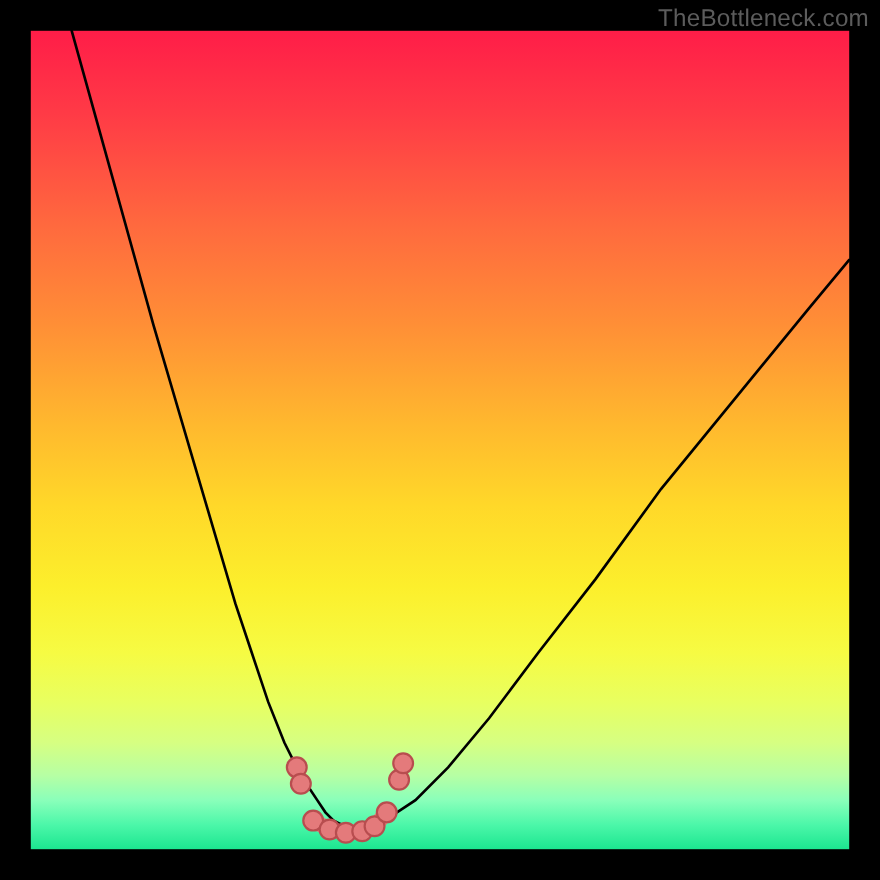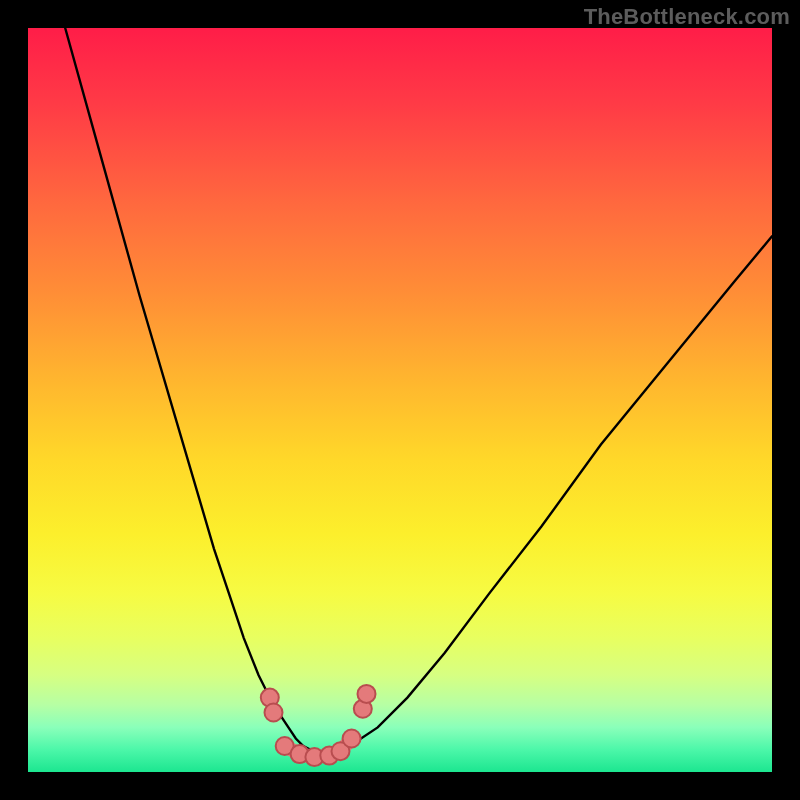--- a/index.html
+++ b/index.html
@@ -42,21 +42,21 @@
       #1ce690 100%
     );
   }
   .watermark {
     position: absolute;
     top: 4px;
     right: 10px;
     color: #5c5c5c;
     font-size: 22px;
     letter-spacing: 0.2px;
-    font-weight: 700;
+    font-weight: 400;
     margin-left: 41px;
   }
   svg.overlay {
     position: absolute;
     left: 0;
     top: 0;
     width: 744px;
     height: 744px;
     overflow: visible;
   }

